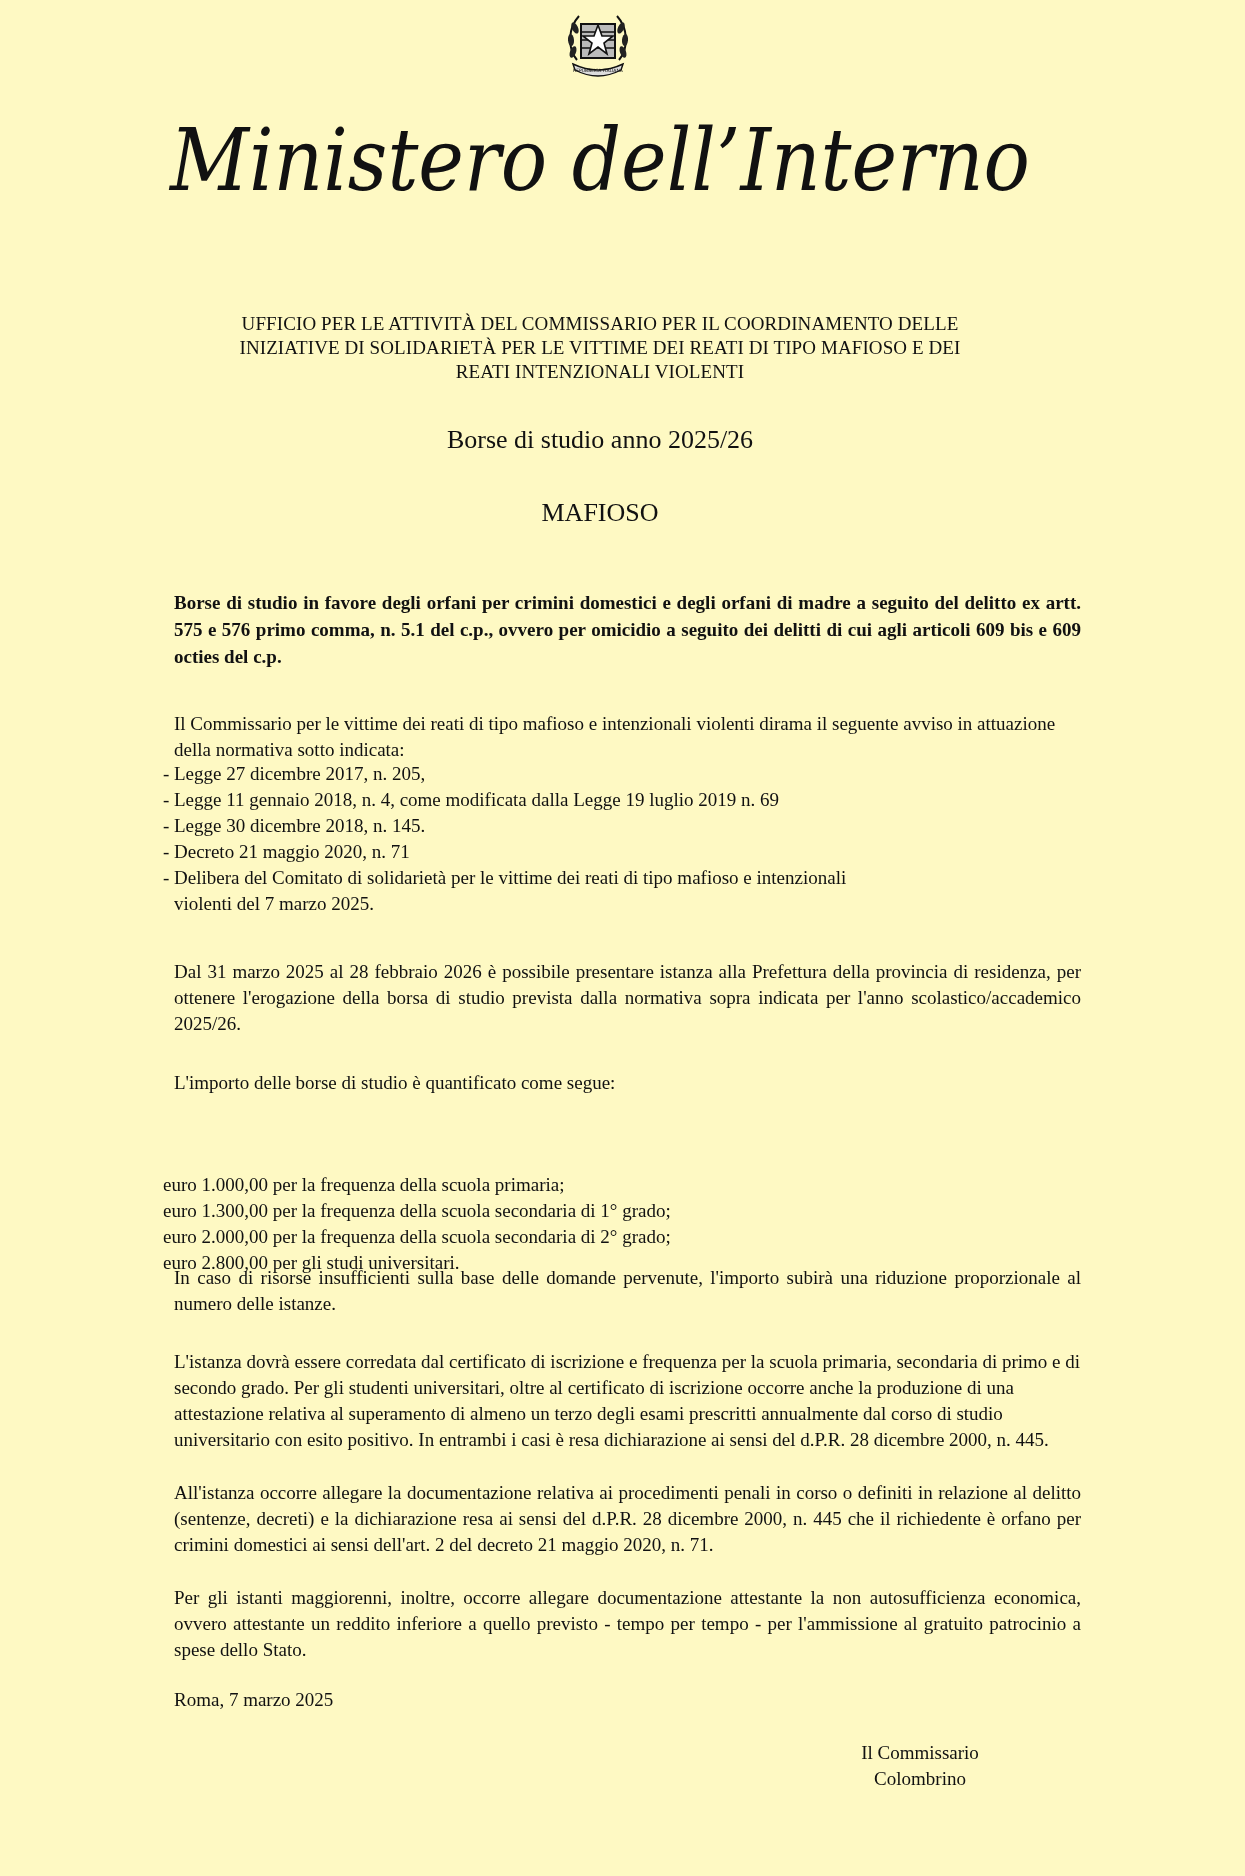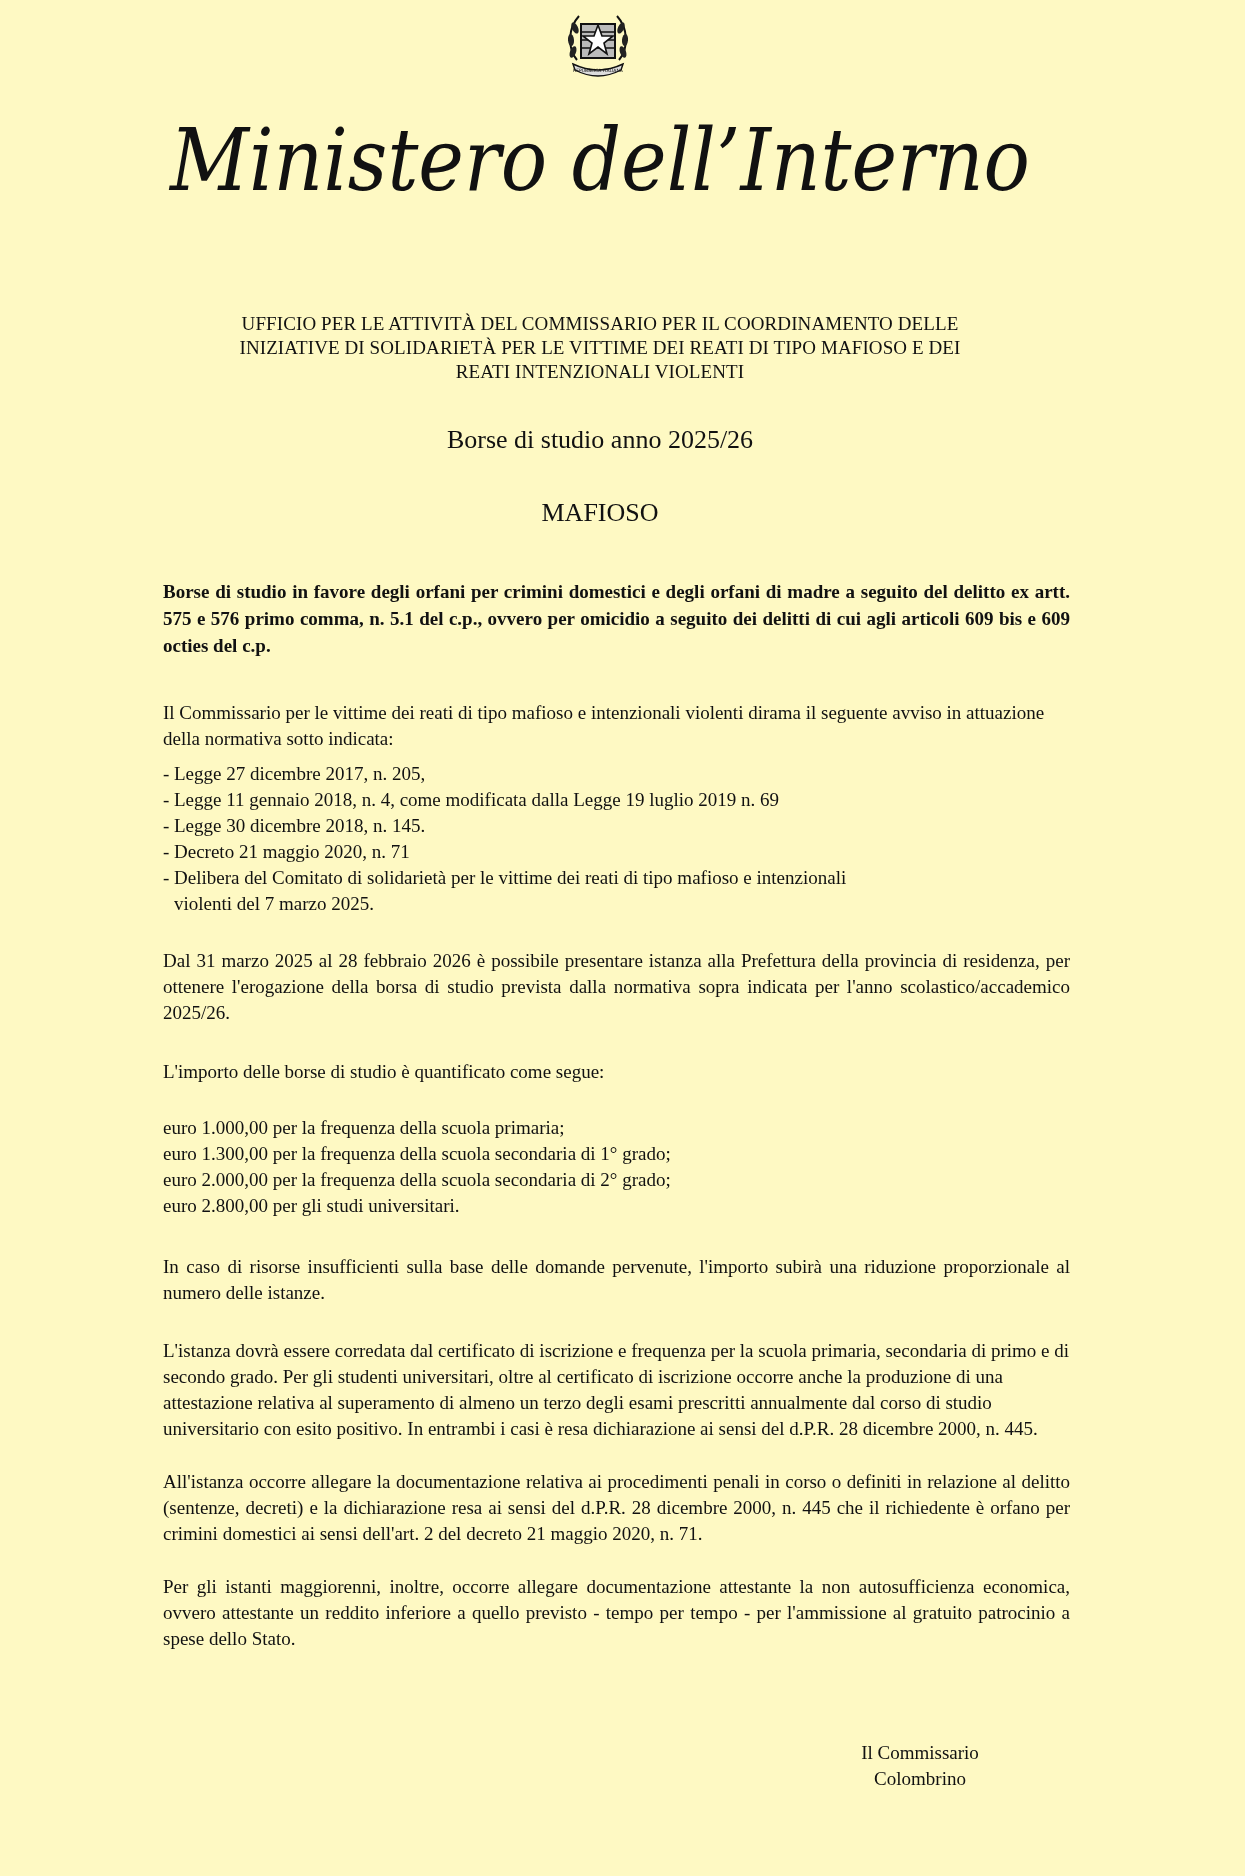--- a/index.html
+++ b/index.html
@@ -12,30 +12,30 @@
     .masthead text { font-family: "DejaVu Serif", serif; font-style: italic; }
 
     .office { position: absolute; left: 130px; top: 312px; width: 940px; text-align: center;
       font-size: 19px; line-height: 24px; letter-spacing: 0.1px; }
     .subtitle { position: absolute; left: 130px; top: 425px; width: 940px; text-align: center; font-size: 26px; }
     .avviso { position: absolute; left: 130px; top: 498px; width: 940px; text-align: center; font-size: 26px; }
 
     .text { position: absolute; left: 163px; width: 907px; font-size: 19px; line-height: 26px; }
     .justify { text-align: justify; }
     .bold { font-weight: bold; }
-    .block { margin: 0; }
+    .block { margin: 11px; }
 
     .intro-bold { top: 578px; line-height: 27px; }
     .intro { top: 700px; }
     .laws { top: 761px; }
     .laws .law { position: relative; padding-left: 11px; }
     .laws .law .dash { position: absolute; left: 0; }
     .deadline { top: 948px; }
     .amount-intro { top: 1059px; }
-    .amounts { top: 1115px; }
+    .amounts { top: 1172px; }
     .reduction { top: 1254px; }
     .documents { top: 1338px; }
     .attach { top: 1469px; }
     .adults { top: 1574px; }
     .place-date { top: 1676px; }
     .signature { position: absolute; left: 790px; top: 1740px; width: 260px; text-align: center;
       font-size: 19px; line-height: 26px; }
   </style>
 </head>
 <body>
@@ -99,18 +99,19 @@
     <div>euro 1.300,00 per la frequenza della scuola secondaria di 1° grado;</div>
     <div>euro 2.000,00 per la frequenza della scuola secondaria di 2° grado;</div>
     <div>euro 2.800,00 per gli studi universitari.</div>
   </div>
 
   <p class="text justify block reduction">In caso di risorse insufficienti sulla base delle domande pervenute, l'importo subirà una riduzione proporzionale al numero delle istanze.</p>
   <p class="text block documents">L'istanza dovrà essere corredata dal certificato di iscrizione e frequenza per la scuola primaria, secondaria di primo e di secondo grado. Per gli studenti universitari, oltre al certificato di iscrizione occorre anche la produzione di una attestazione relativa al superamento di almeno un terzo degli esami prescritti annualmente dal corso di studio universitario con esito positivo. In entrambi i casi è resa dichiarazione ai sensi del d.P.R. 28 dicembre 2000, n. 445.</p>
   <p class="text justify block attach">All'istanza occorre allegare la documentazione relativa ai procedimenti penali in corso o definiti in relazione al delitto (sentenze, decreti) e la dichiarazione resa ai sensi del d.P.R. 28 dicembre 2000, n. 445 che il richiedente è orfano per crimini domestici ai sensi dell'art. 2 del decreto 21 maggio 2020, n. 71.</p>
   <p class="text justify block adults">Per gli istanti maggiorenni, inoltre, occorre allegare documentazione attestante la non autosufficienza economica, ovvero attestante un reddito inferiore a quello previsto - tempo per tempo - per l'ammissione al gratuito patrocinio a spese dello Stato.</p>
 
+  <p class="text block place-date">Roma, 7 marzo 2025</p>
 
   <div class="signature">
     <div>Il Commissario</div>
     <div>Colombrino</div>
   </div>
 </div>
 
 </body></html>

